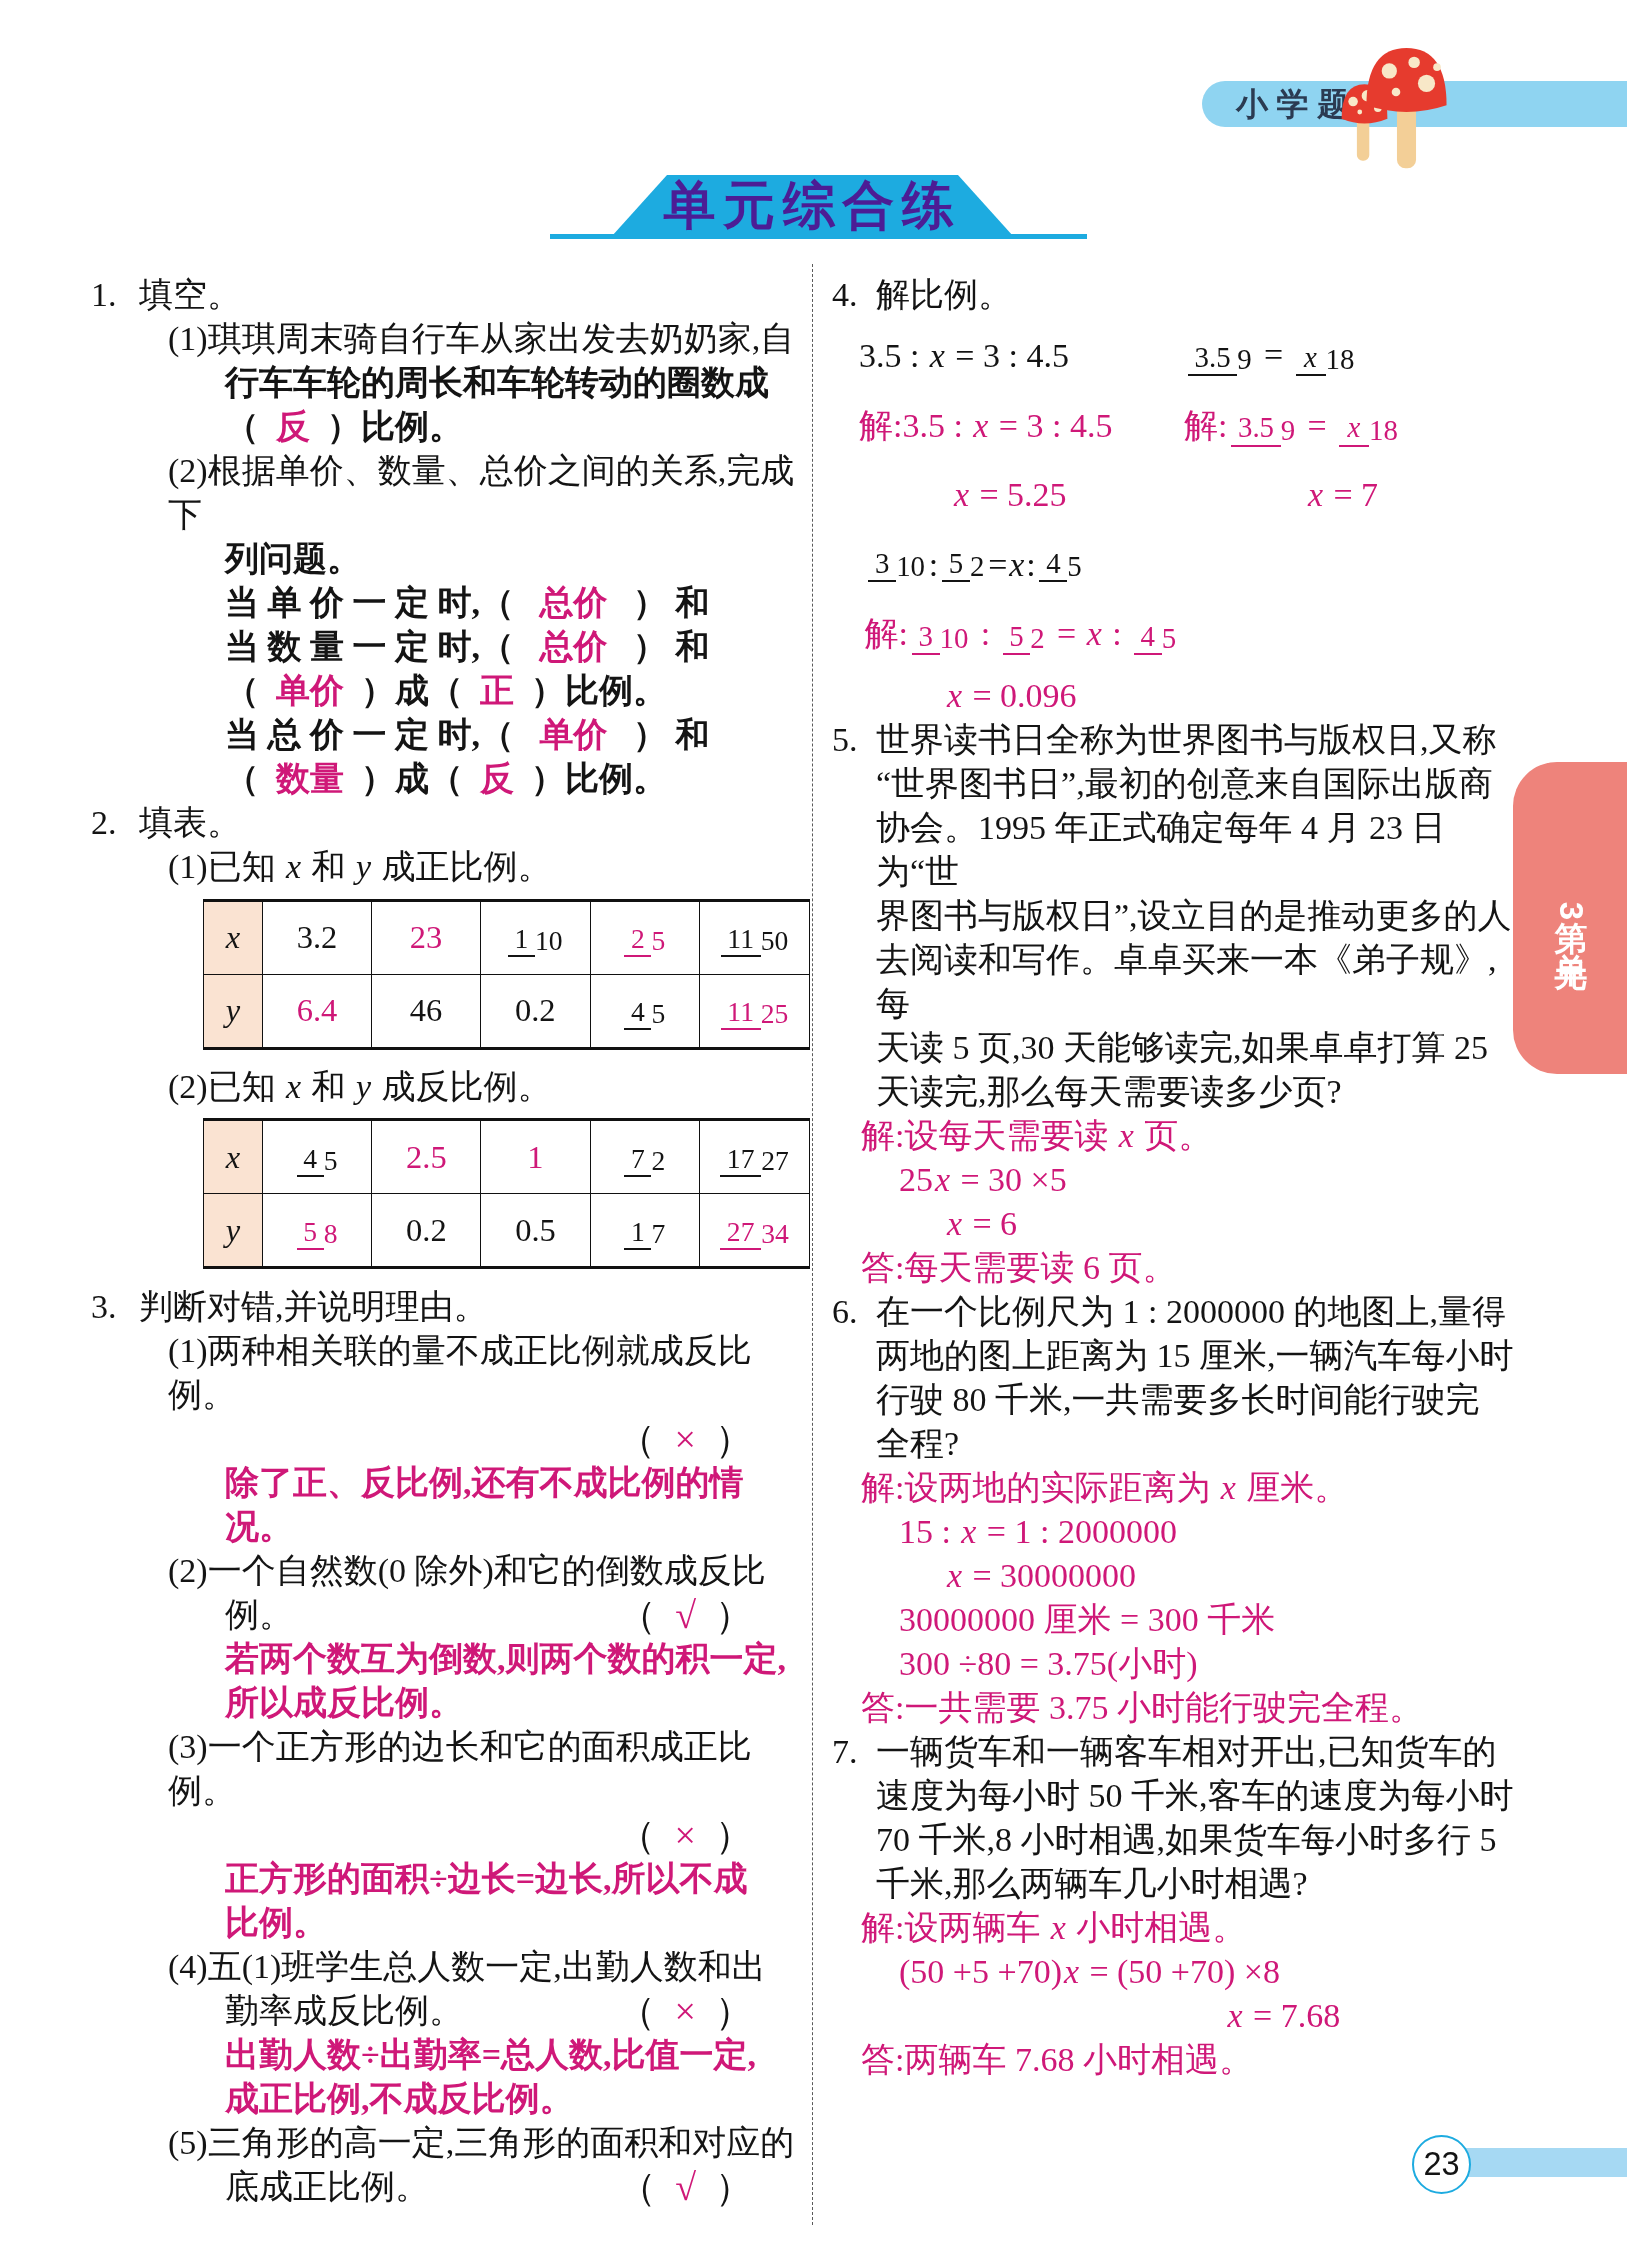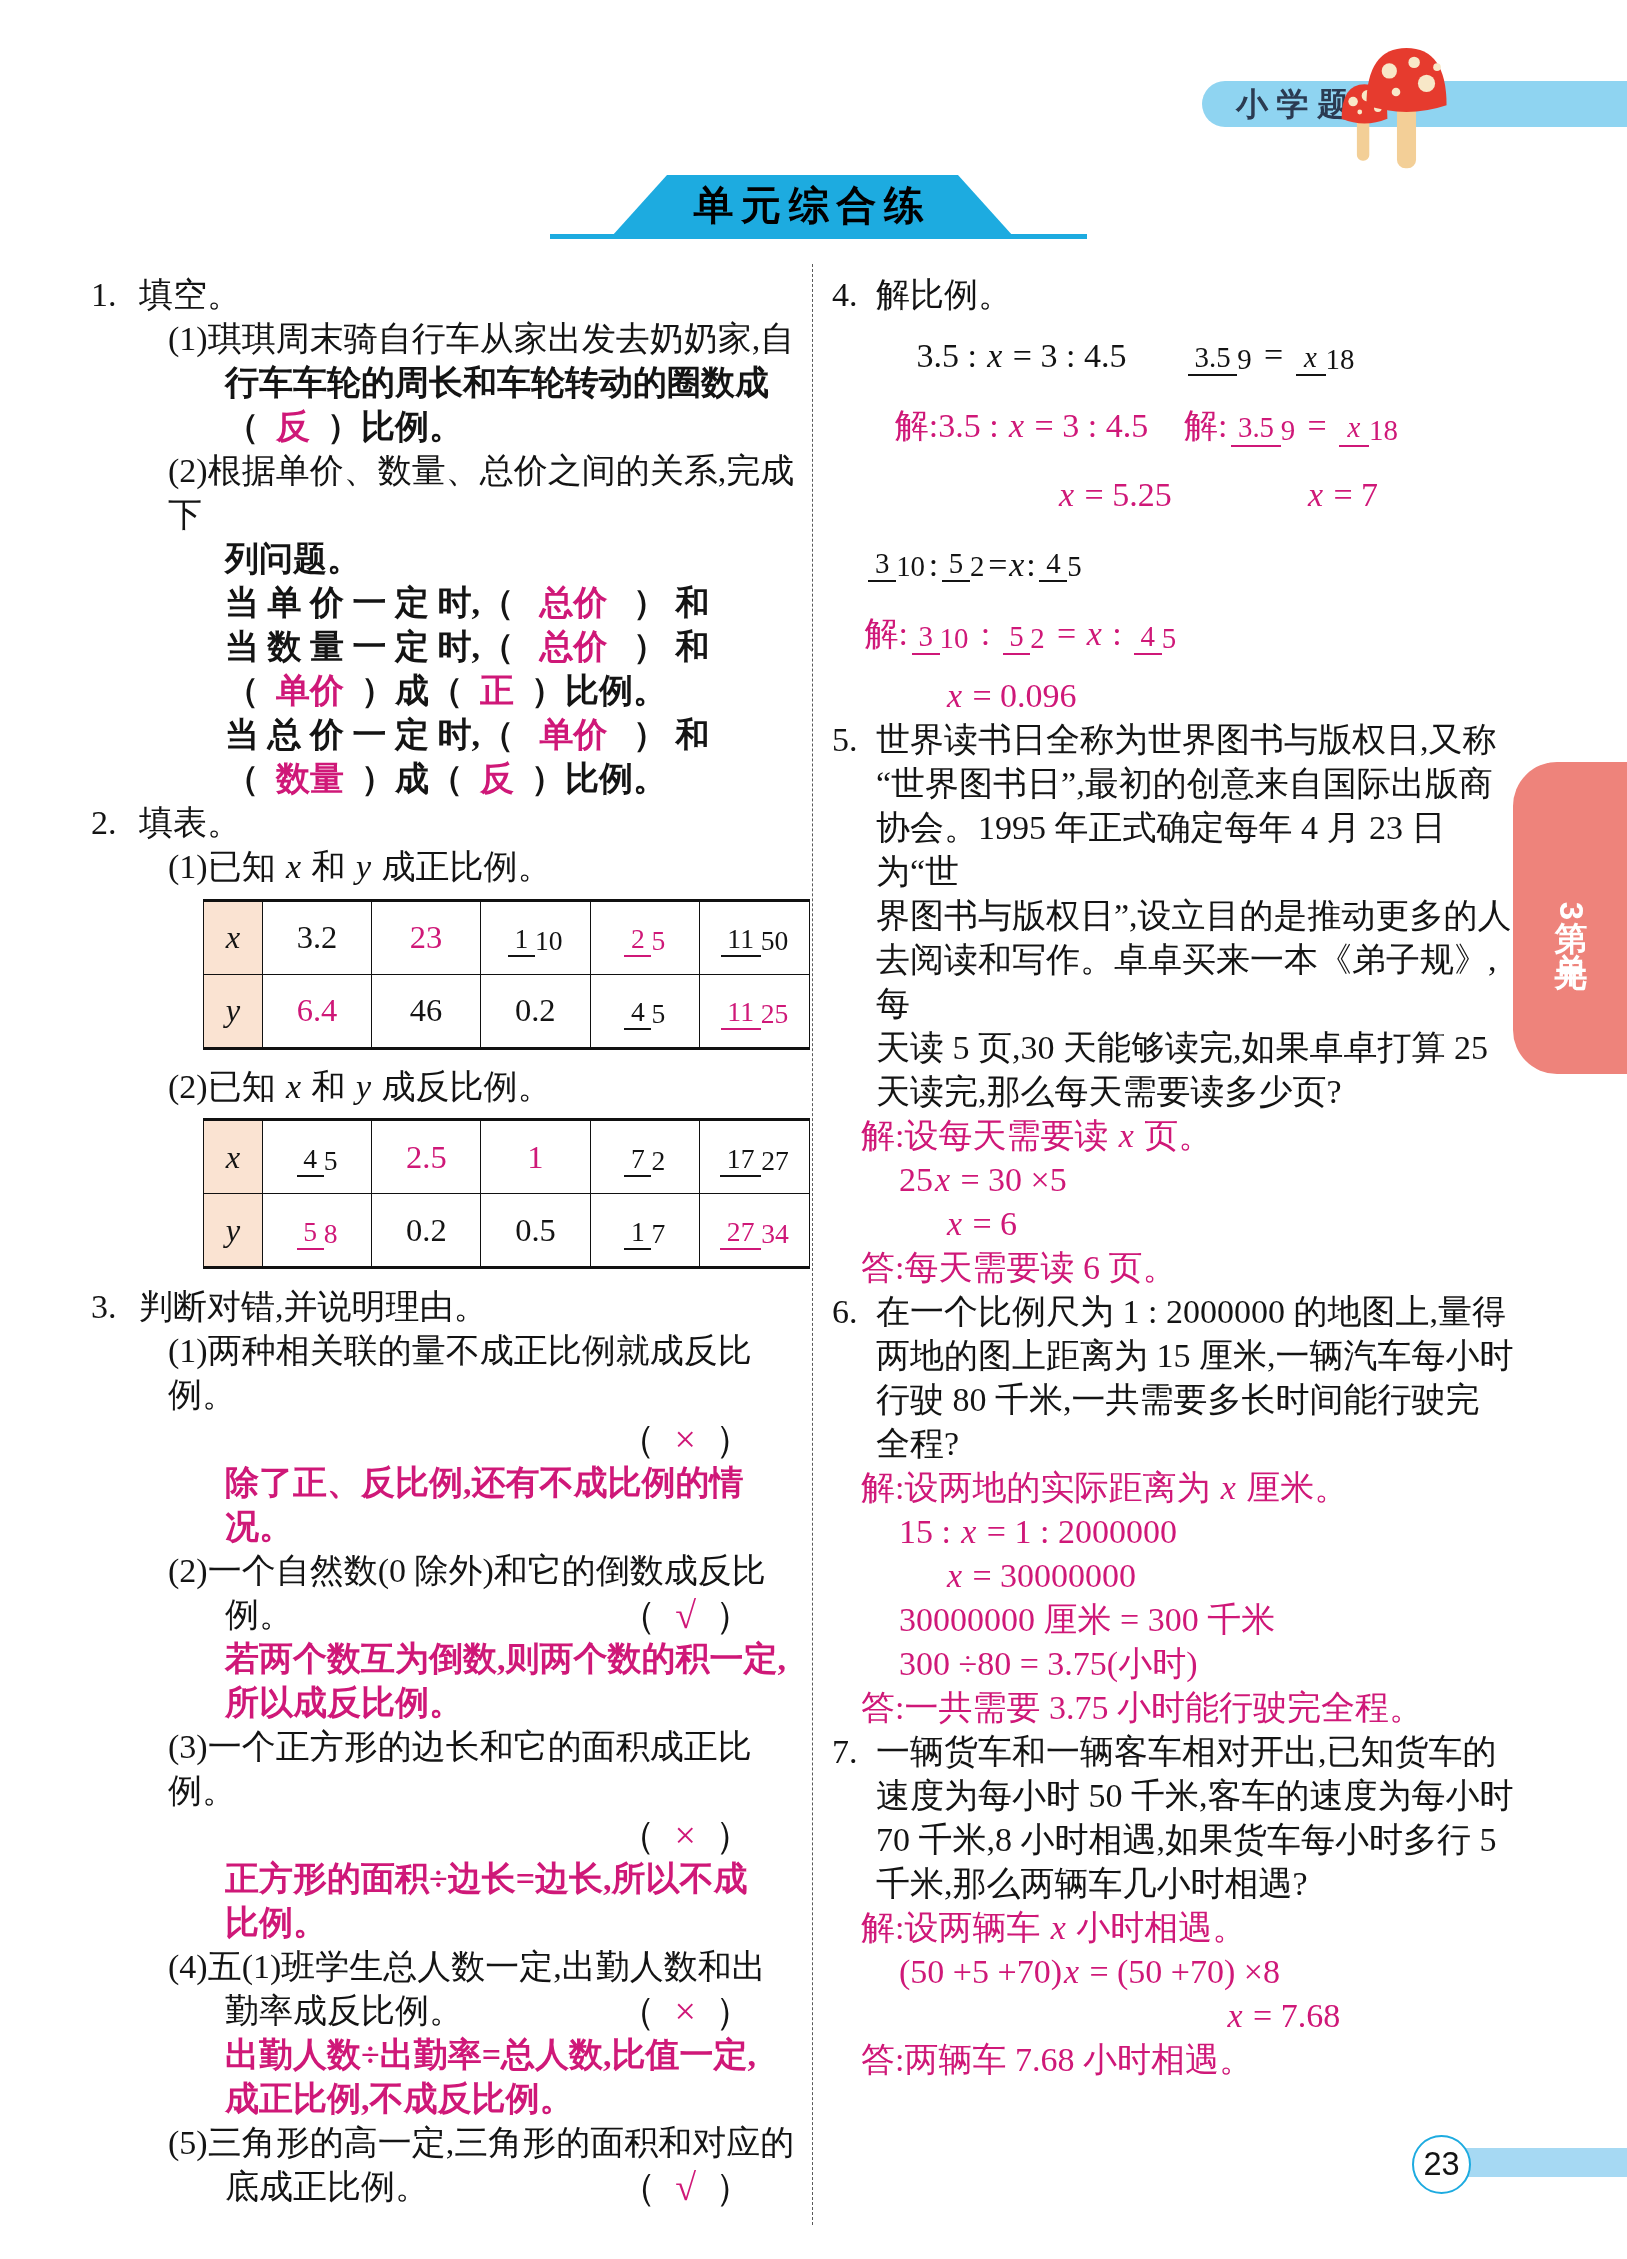--- a/index.html
+++ b/index.html
@@ -8,21 +8,21 @@
   
   .brand-banner{position:absolute;left:1202px;top:81px;width:426px;height:46px;
         background:var(--banner-blue,#8fd4f1);border-radius:25px 0 0 25px;z-index:1;}
   .brand-label{position:absolute;left:34px;top:0;line-height:46px;font-size:32px;font-weight:bold;
         letter-spacing:8.6px;color:var(--brand-text,#2b3b52);font-family:"Liberation Sans",sans-serif;}
   .mushrooms{position:absolute;left:1334px;top:42px;width:145px;height:140px;z-index:2;}
   .title-line{position:absolute;left:550px;top:234px;width:537px;height:4.8px;background:var(--cyan,#1dabe0);}
   .title-banner{position:absolute;left:612px;top:175px;width:401px;height:61px;background:var(--cyan,#1dabe0);
         clip-path:polygon(55px 0,346px 0,401px 100%,0 100%);
         display:flex;align-items:center;justify-content:center;}
-  .title-banner span{color:#000000;font-size:40px;font-weight:bold;letter-spacing:7.6px;
+  .title-banner span{color:#4c1d95;font-size:52px;font-weight:bold;letter-spacing:7.6px;
         font-family:"Liberation Sans",sans-serif;}
   
   .vdiv{position:absolute;left:812px;top:264px;height:1961px;border-left:1.9px dashed #5a5a5a;}
   .col{position:absolute;top:273px;}
   .col.left{left:91px;width:719px;}
   .col.right{left:832px;width:690px;}
   .line{line-height:44px;white-space:pre-wrap;}
   .numline{display:flex;}
   .numline .pno{flex:0 0 48px;}
   .col.right .numline .pno{flex:0 0 44px;}
@@ -39,21 +39,21 @@
   .frac .fn{border-bottom:2.4px solid currentColor;padding:1px 6.7px 1.9px;}
   .frac .fd{padding-top:1.9px;}
   
   .dtable{border-collapse:collapse;margin:9.6px 0 15.3px 112px;}
   .dtable td{border:1.9px solid #111;width:110px;height:72px;text-align:center;font-size:32.5px;padding:0;}
   .dtable tr:first-child td{border-top:3.8px solid #111;}
   .dtable tr:last-child td{border-bottom:3.8px solid #111;}
   .dtable td.hd{width:59px;background:var(--peach,#fae3d2);}
   
   .eqrow{display:flex;min-height:61px;align-items:center;margin:8.6px 0;}
-  .eqL{flex:0 0 325px;padding-left:27px;text-align:center;}
+  .eqL{flex:0 0 325px;padding-left:27px;}
   .eqL.pb{padding-left:120px;}
   .eqR{flex:1;}
   .eqR.pc{padding-left:29px;}
   .eqline{min-height:61px;display:flex;align-items:center;margin:8.6px 0;padding-left:32.5px;}
   .rind{padding-left:44px;}
   .rsol{padding-left:29px;}
   .s1{padding-left:67px;}
   .s2{padding-left:113px;}
   .s3{padding-left:212px;text-align:center;}
   

